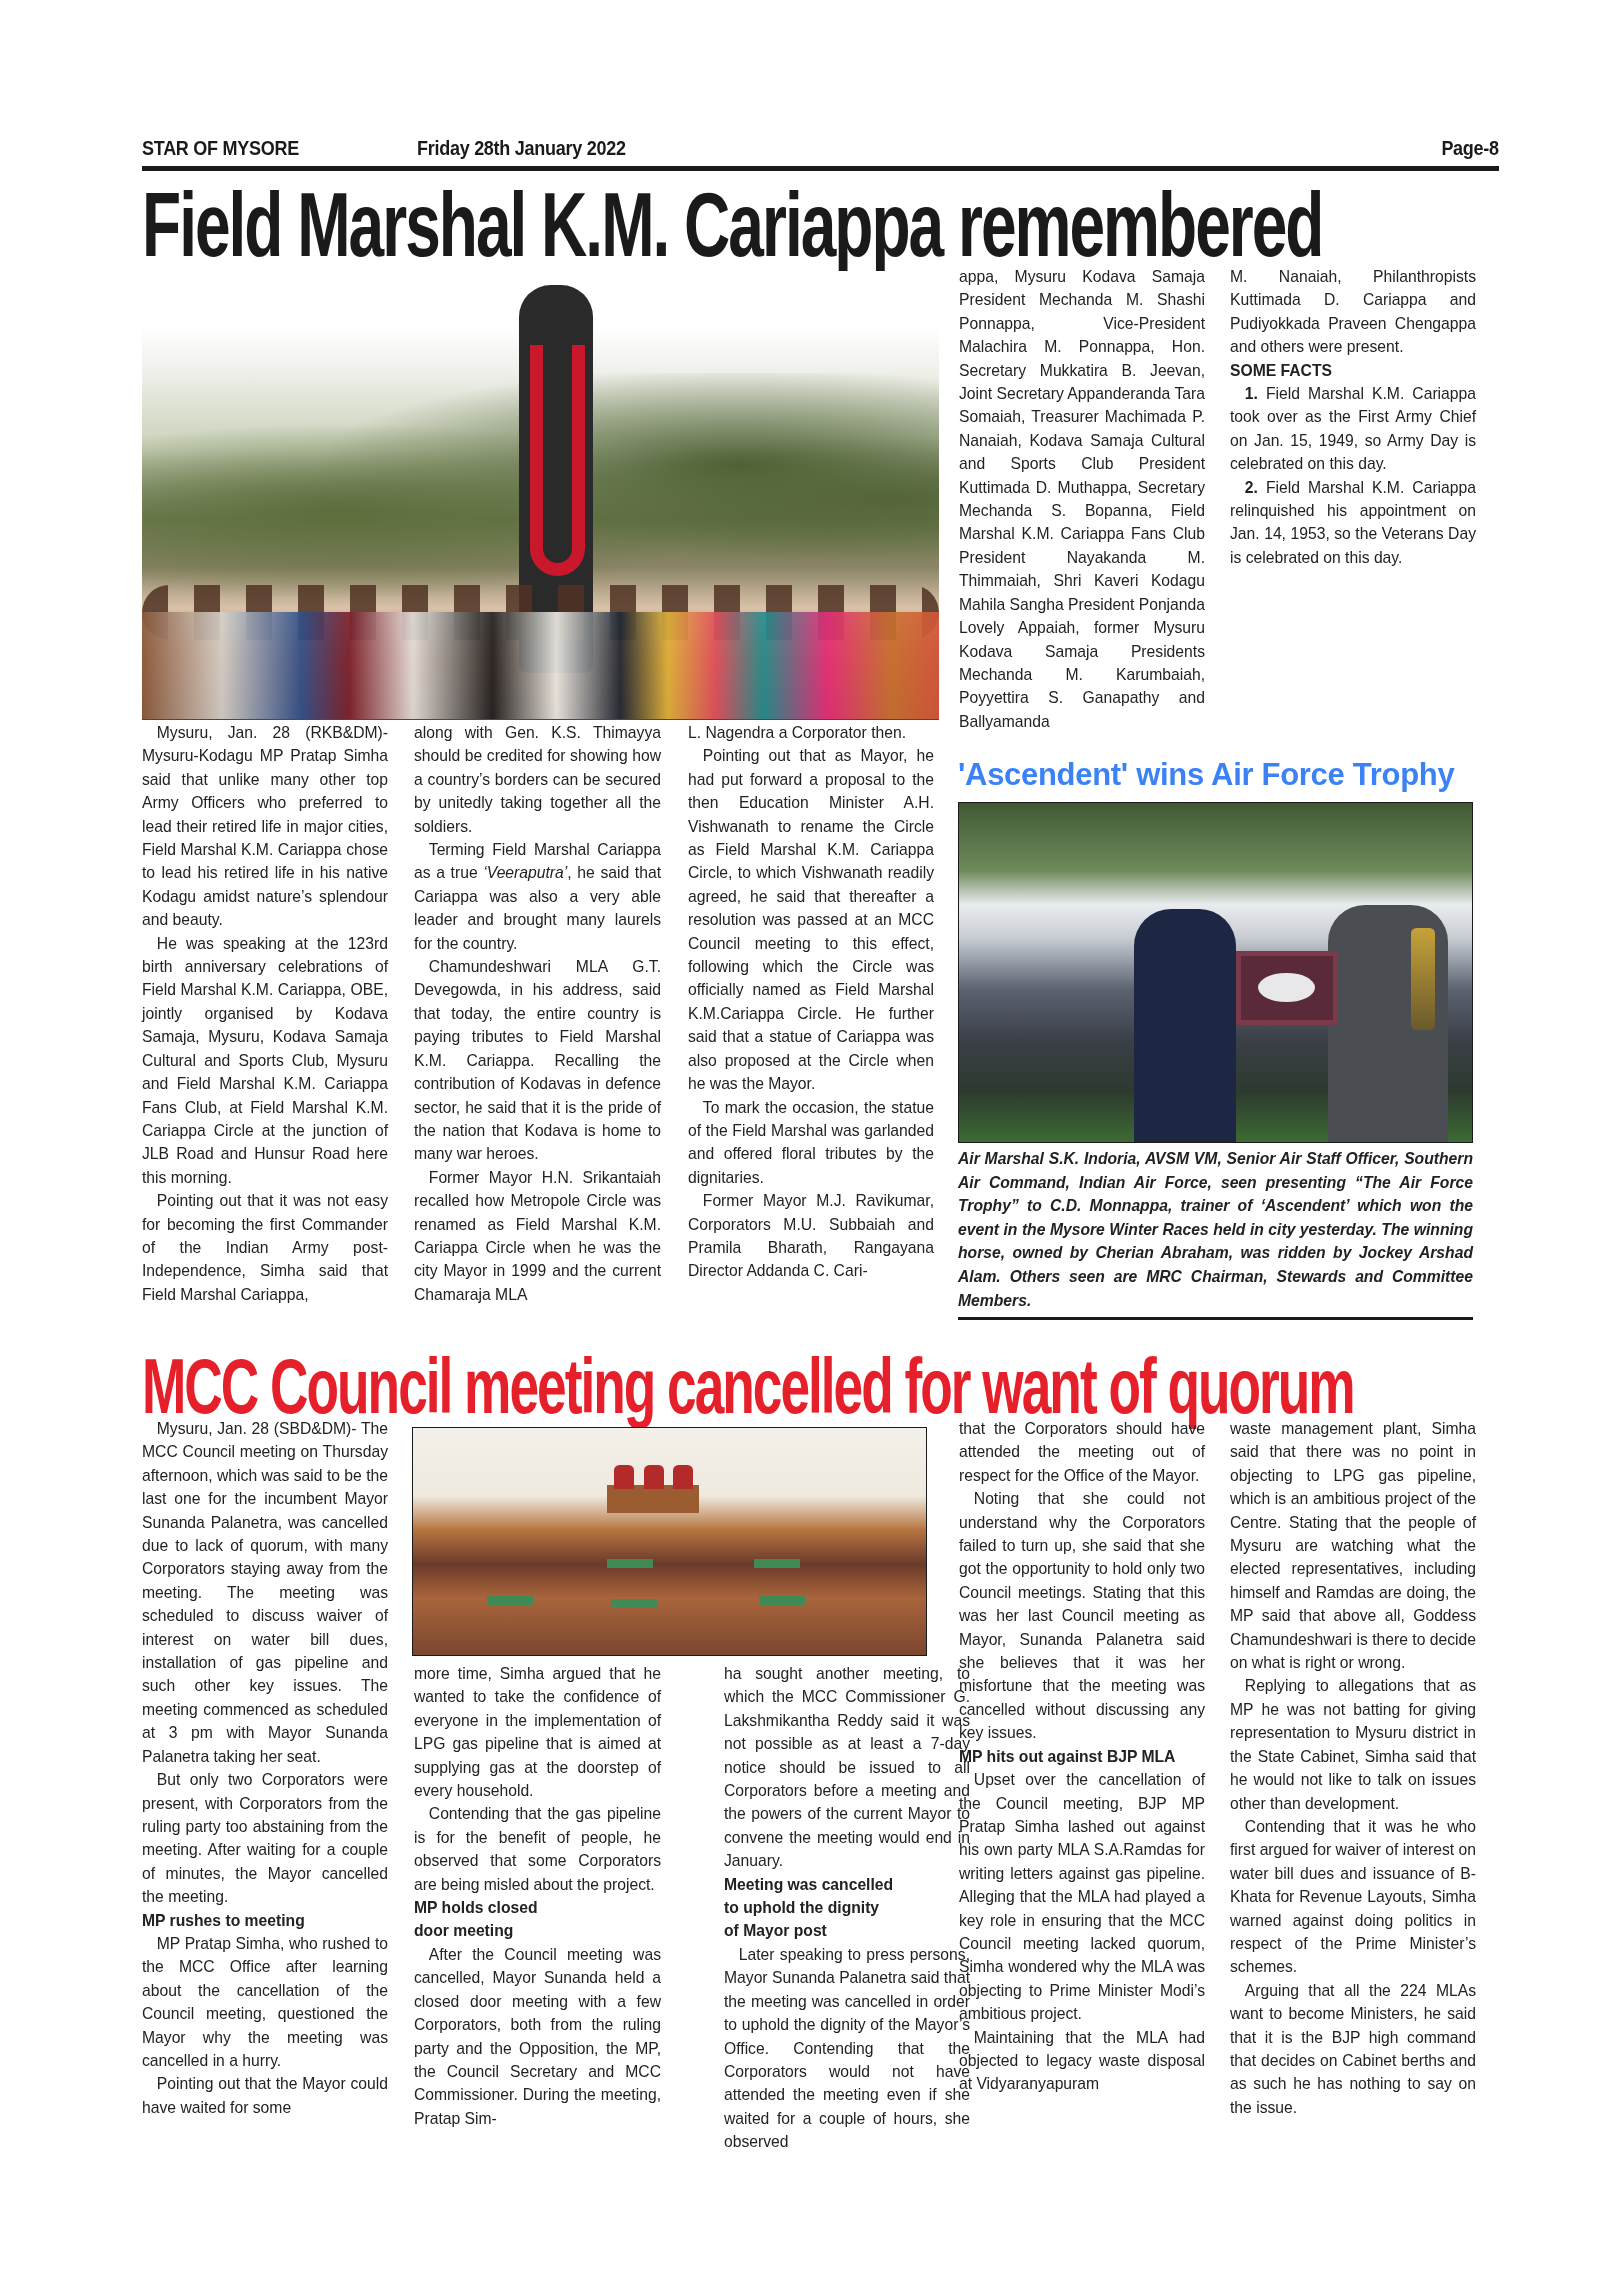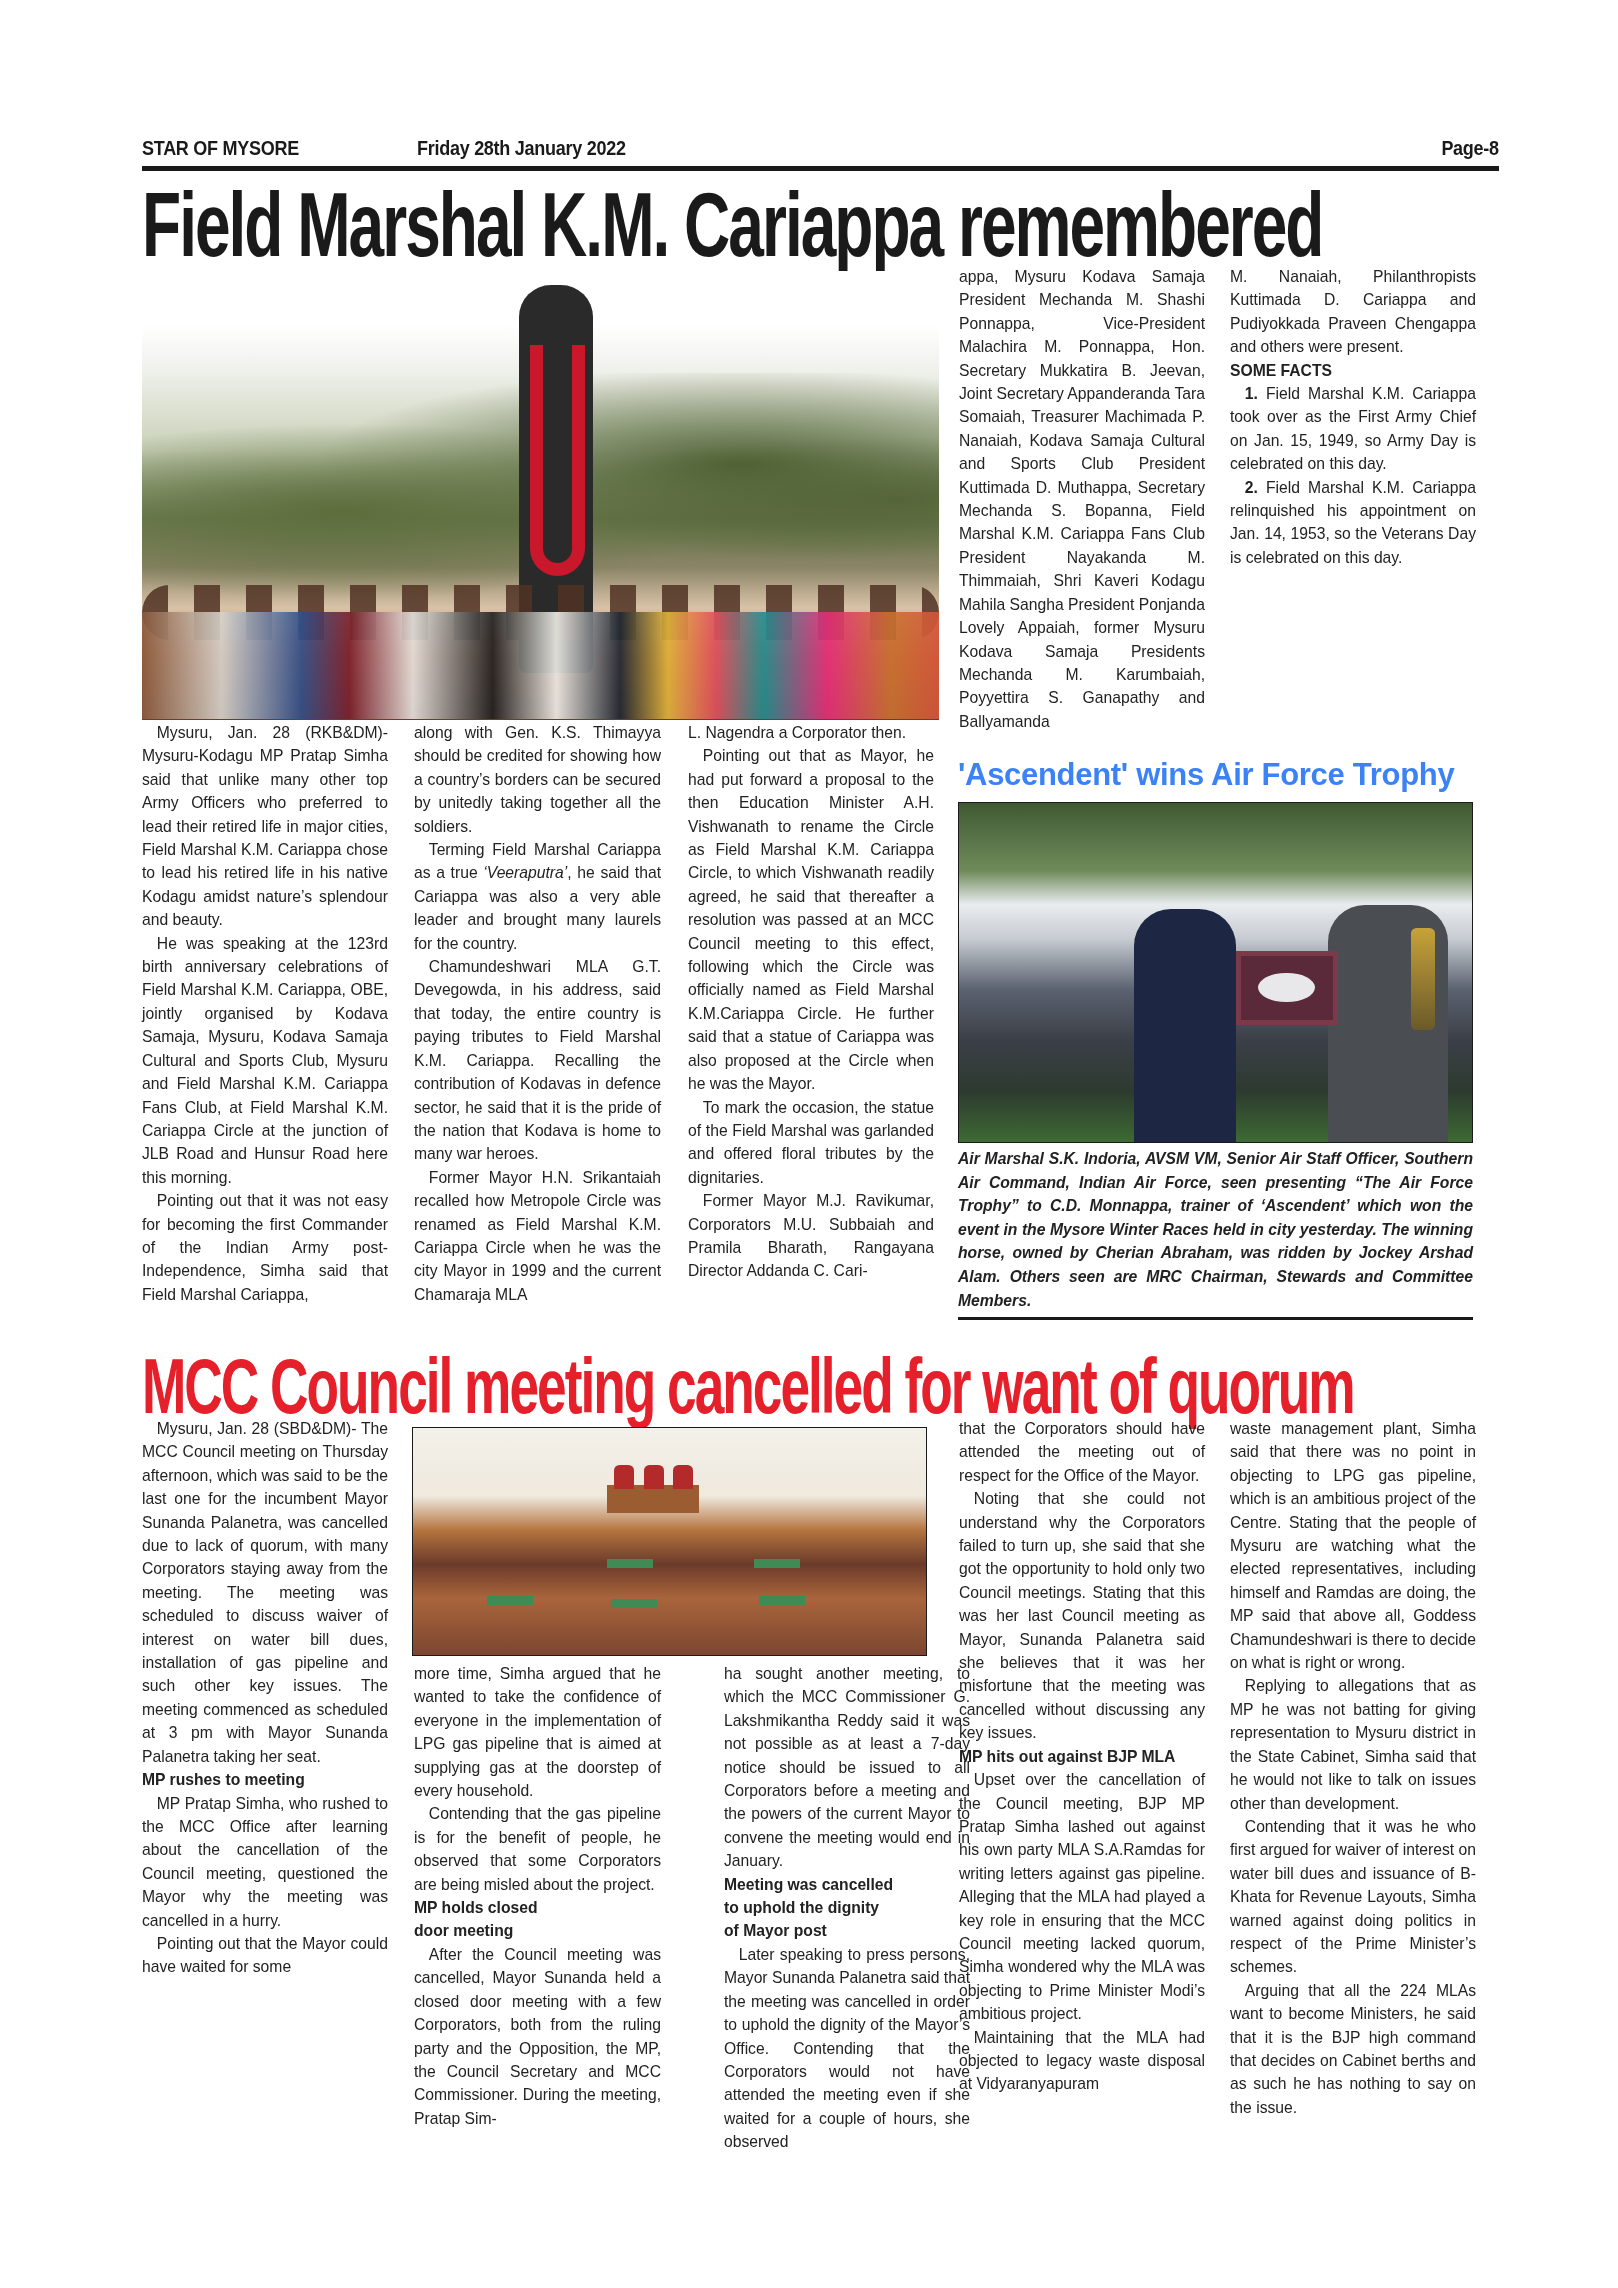--- a/index.html
+++ b/index.html
@@ -117,20 +117,21 @@
   <div class="chair" style="left:260px;"></div>
   <div class="sign" style="left:74px; top:168px;"></div>
   <div class="sign" style="left:198px; top:171px;"></div>
   <div class="sign" style="left:346px; top:168px;"></div>
   <div class="sign" style="left:194px; top:131px;"></div>
   <div class="sign" style="left:341px; top:131px;"></div>
 </div>
 
 <div class="col" style="left:142px; top:1417px; width:246px;">
   <p>Mysuru, Jan. 28 (SBD&amp;DM)- The MCC Council meeting on Thursday afternoon, which was said to be the last one for the incumbent Mayor Sunanda Palanetra, was cancelled due to lack of quorum, with many Corporators staying away from the meeting. The meeting was scheduled to discuss waiver of interest on water bill dues, installation of gas pipeline and such other key issues. The meeting commenced as scheduled at 3 pm with Mayor Sunanda Palanetra taking her seat.</p>
+  <p>But only two Corporators were present, with Corporators from the ruling party too abstaining from the meeting. After waiting for a couple of minutes, the Mayor cancelled the meeting.</p>
   <p class="sub">MP rushes to meeting</p>
   <p>MP Pratap Simha, who rushed to the MCC Office after learning about the cancellation of the Council meeting, questioned the Mayor why the meeting was cancelled in a hurry.</p>
   <p>Pointing out that the Mayor could have waited for some</p>
 </div>
 
 <div class="col" style="left:414px; top:1662px; width:247px;">
   <p class="noindent">more time, Simha argued that he wanted to take the confidence of everyone in the implementation of LPG gas pipeline that is aimed at supplying gas at the doorstep of every household.</p>
   <p>Contending that the gas pipeline is for the benefit of people, he observed that some Corporators are being misled about the project.</p>
   <p class="sub"><span>MP holds closed</span><br><span>door meeting</span></p>
   <p>After the Council meeting was cancelled, Mayor Sunanda held a closed door meeting with a few Corporators, both from the ruling party and the Opposition, the MP, the Council Secretary and MCC Commissioner. During the meeting, Pratap Sim-</p>

